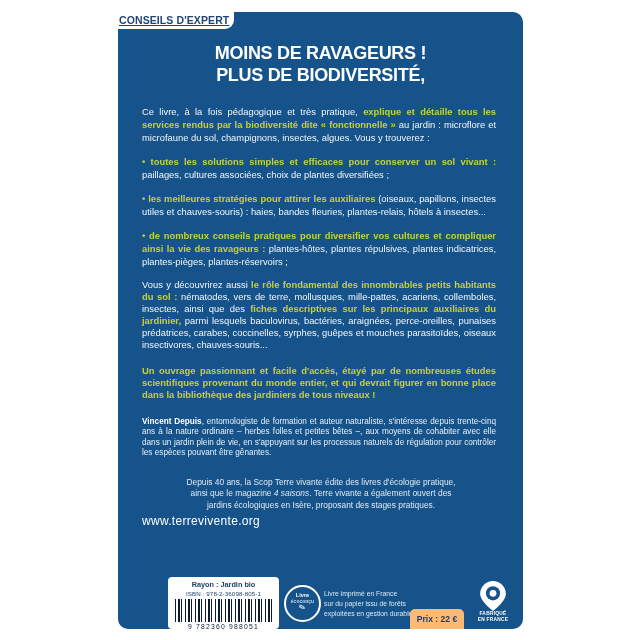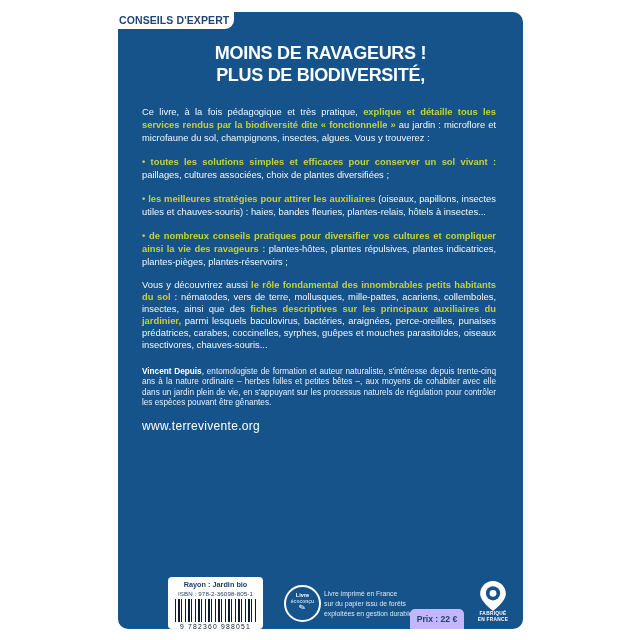--- a/index.html
+++ b/index.html
@@ -15,21 +15,21 @@
     position:absolute;left:118px;top:12px;width:405px;height:617px;
     background:#15538a;border-radius:10px;
   }
   .notch{
     position:absolute;left:0;top:0;width:116px;height:17px;
     background:#ffffff;border-bottom-right-radius:9px;
   }
   .tab-label{
     position:absolute;left:1px;top:0;width:115px;height:17px;
     line-height:17px;font-size:10.5px;font-weight:bold;color:#1f4578;
-    letter-spacing:0.1px;white-space:nowrap;
+    letter-spacing:0.1px;white-space:nowrap;text-decoration:underline;
   }
 
   
   .title{
     position:absolute;top:30px;left:0;right:0;text-align:center;
     color:#ffffff;font-weight:bold;font-size:18px;line-height:22px;
     letter-spacing:-0.3px;
   }
 
   
@@ -50,21 +50,21 @@
     margin:18px auto 0 !important;width:280px;color:#dfe9f3;
   }
   .publisher .it{font-style:italic;}
   .website{
     font-size:12px;font-weight:normal;color:#ffffff;
     margin-top:4px !important;letter-spacing:0.3px;
   }
 
   
   .barcode-box{
-    position:absolute;left:50px;top:565px;width:95px;height:52px;
+    position:absolute;left:50px;top:565px;width:111px;height:52px;
     background:#ffffff;border-radius:4px;color:#1d3f6e;text-align:center;
   }
   .barcode-box .rayon{font-size:7.3px;font-weight:bold;margin-top:3px;}
   .barcode-box .isbn{font-size:6.2px;margin-top:1px;letter-spacing:0.1px;}
   .barcode-bars{
     height:23px;margin:2px 7px 0 7px;
     background:repeating-linear-gradient(90deg,
       #0d1c2e 0px,#0d1c2e 1px,#ffffff 1px,#ffffff 3px,
       #0d1c2e 3px,#0d1c2e 5px,#ffffff 5px,#ffffff 6px,
       #0d1c2e 6px,#0d1c2e 7px,#ffffff 7px,#ffffff 10px);
@@ -83,21 +83,21 @@
   .eco-badge .l2{font-size:5px;font-weight:bold;color:#bcd9ef;}
   .eco-badge .pencil{font-size:8px;line-height:8px;transform:rotate(-20deg);}
 
   .print-info{
     position:absolute;left:206px;top:577px;
     color:#dbe6f1;font-size:6.8px;line-height:10px;
   }
 
   .price-box{
     position:absolute;left:292px;top:597px;width:54px;height:20px;
-    background:#c4b5fd;border-radius:5px 5px 0 0;
+    background:#fdba74;border-radius:5px 5px 0 0;
     color:#1d3f6e;font-size:8.6px;font-weight:bold;
     text-align:center;line-height:20px;
   }
 
   .made-logo{
     position:absolute;left:352px;top:569px;width:46px;text-align:center;
     color:#ffffff;
   }
   .made-logo .pin{display:block;margin:0 auto;}
   .made-logo .lbl{font-size:4.8px;font-weight:bold;line-height:5.6px;letter-spacing:0.3px;}
@@ -122,23 +122,25 @@
       <p><span>Ce livre, à la fois pédagogique et très pratique, </span><span class="hl">explique et détaille tous les services rendus par la biodiversité dite « fonctionnelle »</span><span> au jardin : microflore et microfaune du sol, champignons, insectes, algues. Vous y trouverez :</span></p>
 
       <p><span class="hl">• toutes les solutions simples et efficaces pour conserver un sol vivant :</span><span> paillages, cultures associées, choix de plantes diversifiées ;</span></p>
 
       <p><span class="hl">• les meilleures stratégies pour attirer les auxiliaires</span><span> (oiseaux, papillons, insectes utiles et chauves-souris) : haies, bandes fleuries, plantes-relais, hôtels à insectes...</span></p>
 
       <p><span class="hl">• de nombreux conseils pratiques pour diversifier vos cultures et compliquer ainsi la vie des ravageurs :</span><span> plantes-hôtes, plantes répulsives, plantes indicatrices, plantes-pièges, plantes-réservoirs ;</span></p>
 
       <p class="tight"><span>Vous y découvrirez aussi </span><span class="hl">le rôle fondamental des innombrables petits habitants du sol :</span><span> nématodes, vers de terre, mollusques, mille-pattes, acariens, collemboles, insectes, ainsi que des </span><span class="hl">fiches descriptives sur les principaux auxiliaires du jardinier,</span><span> parmi lesquels baculovirus, bactéries, araignées, perce-oreilles, punaises prédatrices, carabes, coccinelles, syrphes, guêpes et mouches parasitoïdes, oiseaux insectivores, chauves-souris...</span></p>
 
+      <p class="tight" style="margin-top:14px;"><span class="hl">Un ouvrage passionnant et facile d'accès, étayé par de nombreuses études scientifiques provenant du monde entier, et qui devrait figurer en bonne place dans la bibliothèque des jardiniers de tous niveaux !</span></p>
 
       <p class="author"><b>Vincent Depuis</b><span>, entomologiste de formation et auteur naturaliste, s'intéresse depuis trente-cinq ans à la nature ordinaire – herbes folles et petites bêtes –, aux moyens de cohabiter avec elle dans un jardin plein de vie, en s'appuyant sur les processus naturels de régulation pour contrôler les espèces pouvant être gênantes.</span></p>
 
+      <p class="publisher"><span>Depuis 40 ans, la Scop Terre vivante édite des livres d'écologie pratique, ainsi que le magazine </span><span class="it">4 saisons</span><span>. Terre vivante a également ouvert des jardins écologiques en Isère, proposant des stages pratiques.</span></p>
 
       <p class="website">www.terrevivente.org</p>
     </div>
 
     <div class="barcode-box">
       <div class="rayon">Rayon : Jardin bio</div>
       <div class="isbn">ISBN : 978-2-36098-805-1</div>
       <div class="barcode-bars"></div>
       <div class="barcode-digits">9 782360 988051</div>
     </div>

